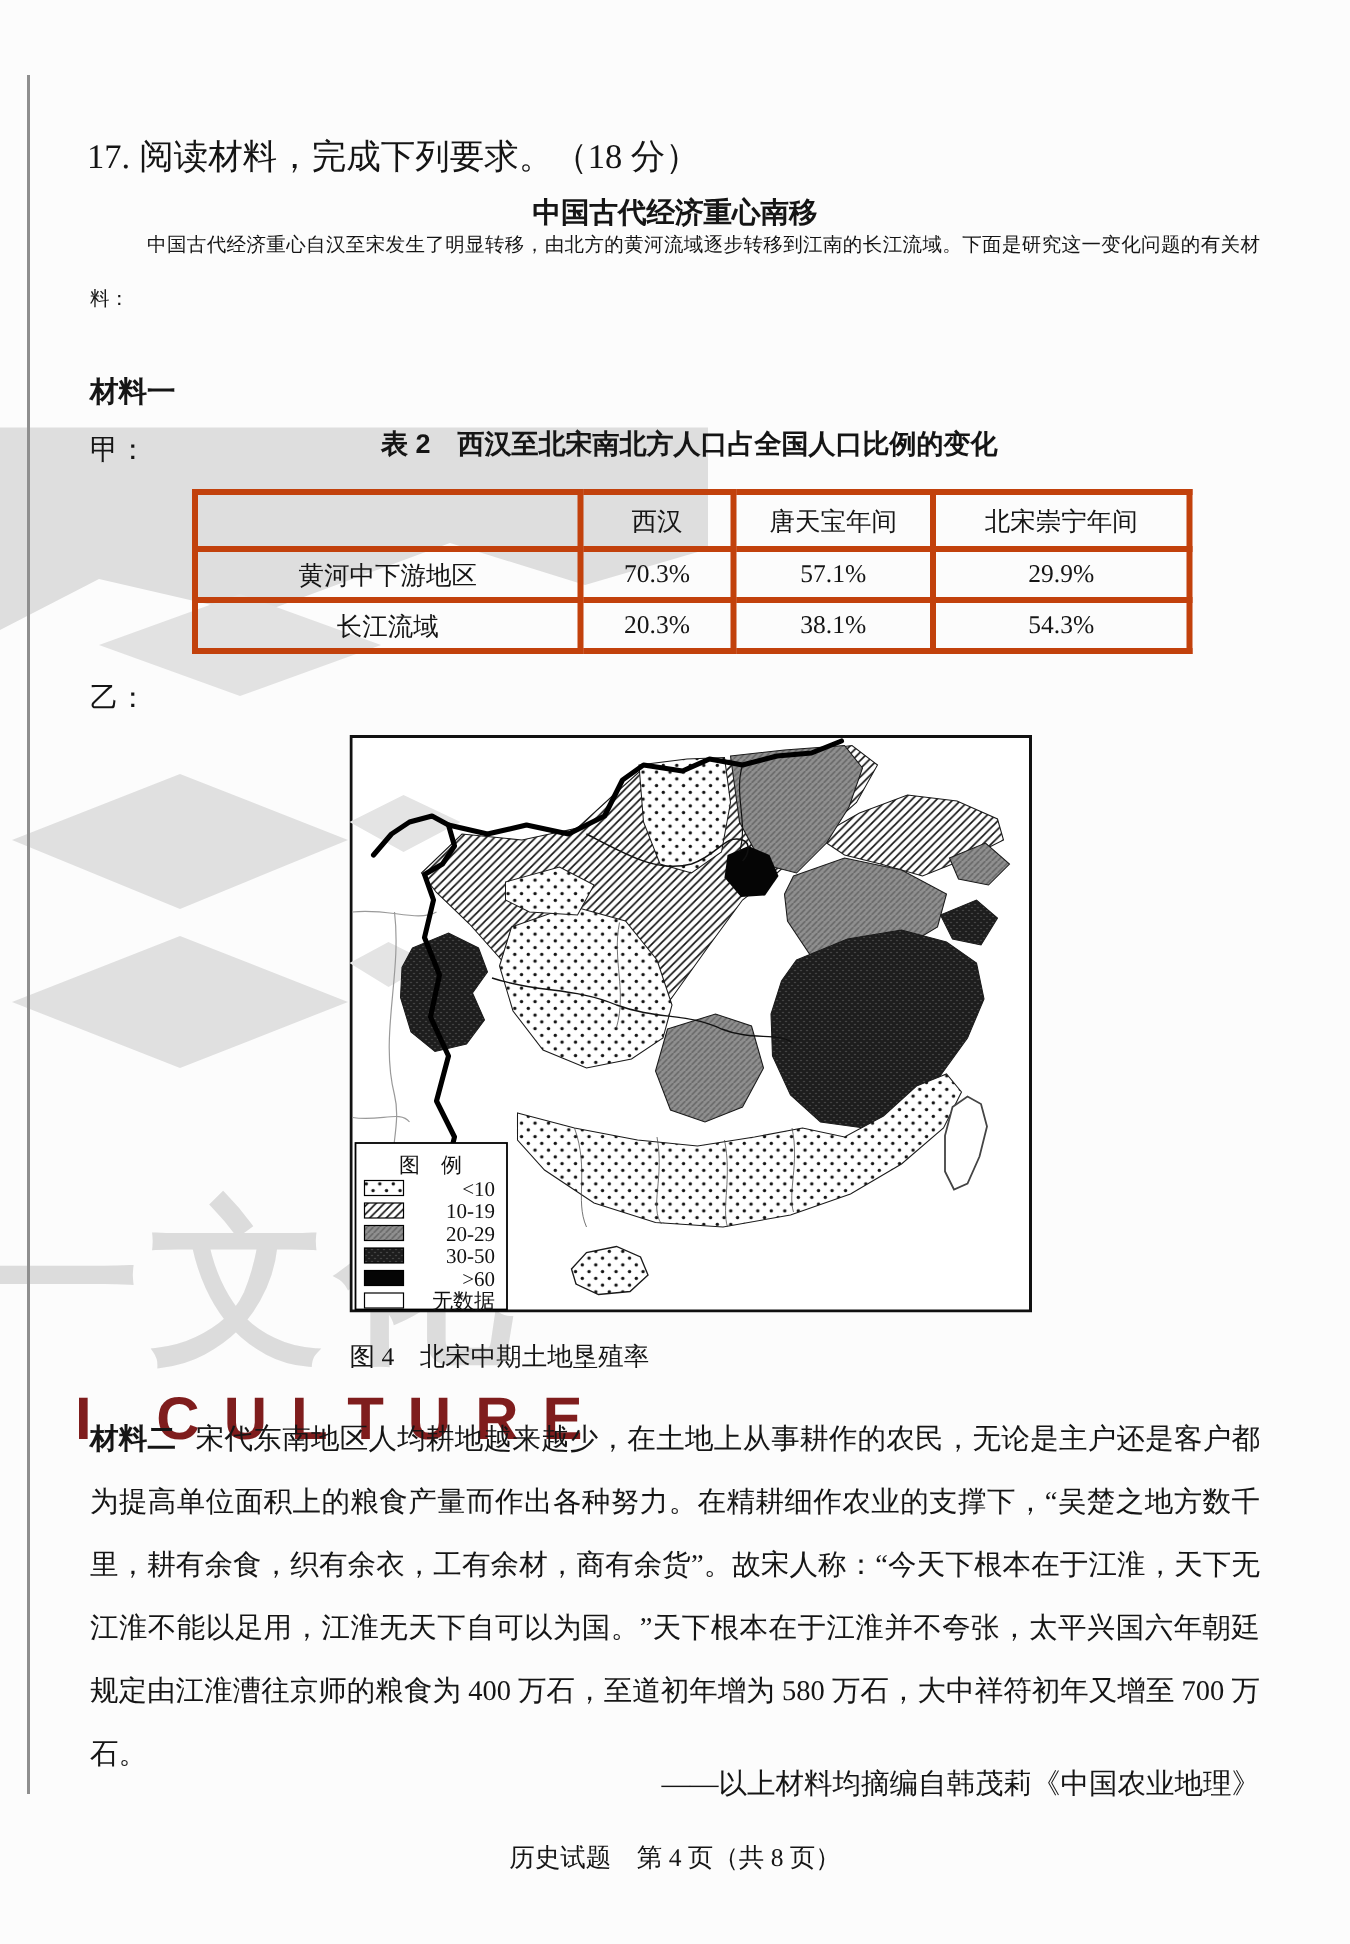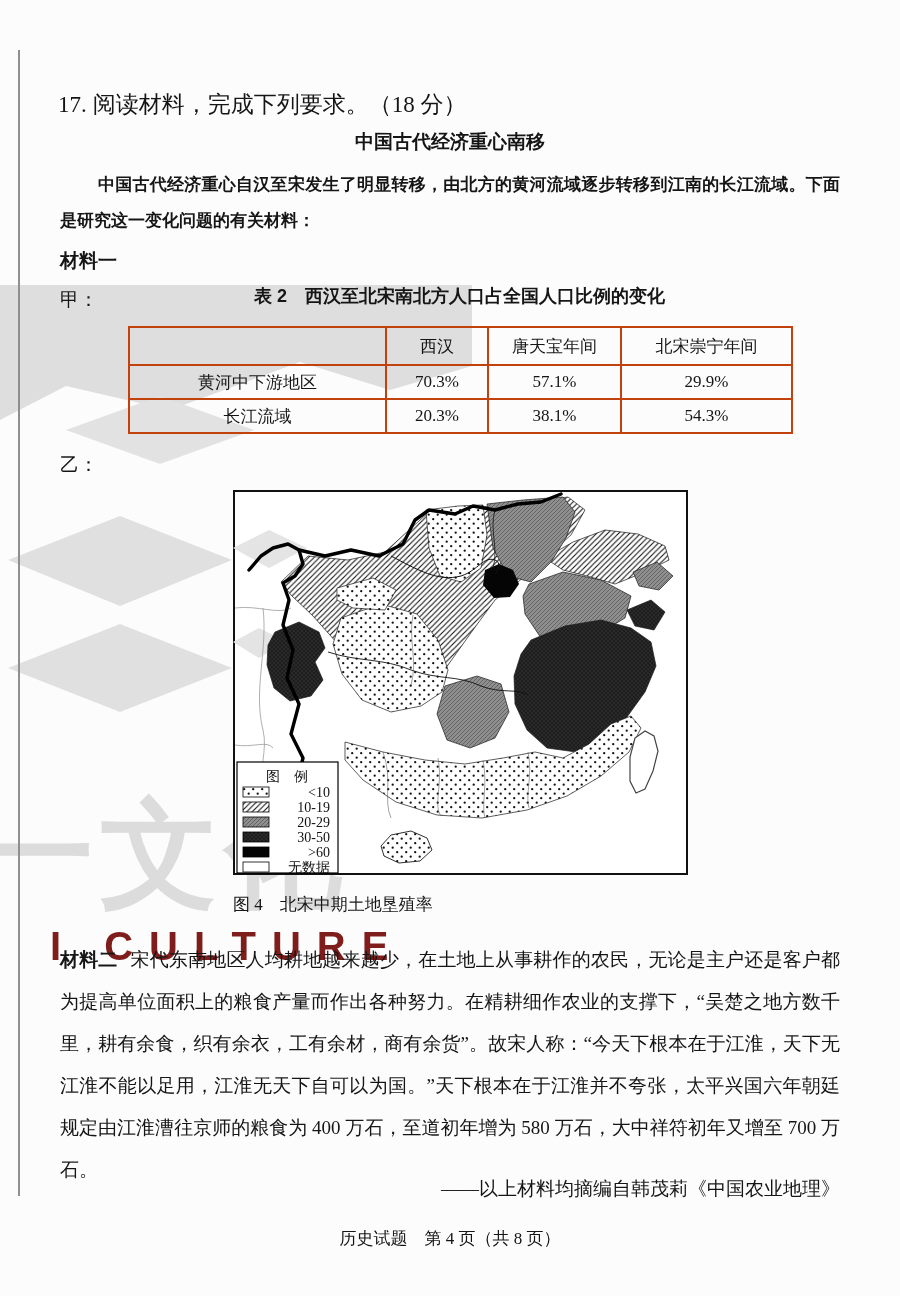--- a/index.html
+++ b/index.html
@@ -27,40 +27,40 @@
     position:absolute; left:60px; top:46px; font-size:19px; font-weight:bold;
     font-family:"Liberation Sans", sans-serif;
   }
   .q17 { position:absolute; left:58px; top:89px; font-size:23px; }
   .q17 .qnum { margin-right:6px; }
   .essay-title {
     position:absolute; left:0; top:129px; width:900px; text-align:center;
     font-size:19px; font-weight:bold; font-family:"Liberation Sans", sans-serif;
   }
   .intro-para {
-    position:absolute; left:60px; top:167px; width:780px;
-    font-size:17px; line-height:36px; text-align:justify; text-indent:38px;font-weight:bold;
+    position:absolute; left:60px; top:145px; width:780px;
+    font-size:13px; line-height:36px; text-align:justify; text-indent:38px;
   }
   .mat1-label {
     position:absolute; left:60px; top:248px; font-size:19px; font-weight:bold;
     font-family:"Liberation Sans", sans-serif;
   }
   .jia-label { position:absolute; left:60px; top:287px; font-size:19px; }
   .table-title {
     position:absolute; left:128px; top:284px; width:663px; text-align:center;
     font-size:18px; font-weight:bold; font-family:"Liberation Sans", sans-serif;
   }
   table.pop-table {
     position:absolute; left:128px; top:326px; width:663px;
     border-collapse:collapse; border:2px solid #000;
     font-size:17px; text-align:center; table-layout:fixed;
     background:transparent;
   }
   table.pop-table th, table.pop-table td {
-    border:2px solid #c2410c; font-weight:normal; padding:0;
+    border:4px solid #c2410c; font-weight:normal; padding:0;
   }
   table.pop-table thead tr { height:38px; }
   table.pop-table tbody tr { height:34px; }
   .yi-label { position:absolute; left:60px; top:452px; font-size:19px; }
   .map-wrap { position:absolute; left:233px; top:490px; width:363px; height:385px; }
   .fig-caption {
     position:absolute; left:233px; top:893px; width:455px; text-align:left; font-size:17px;
   }
   .mat2-para {
     position:absolute; left:60px; top:939px; width:780px;

